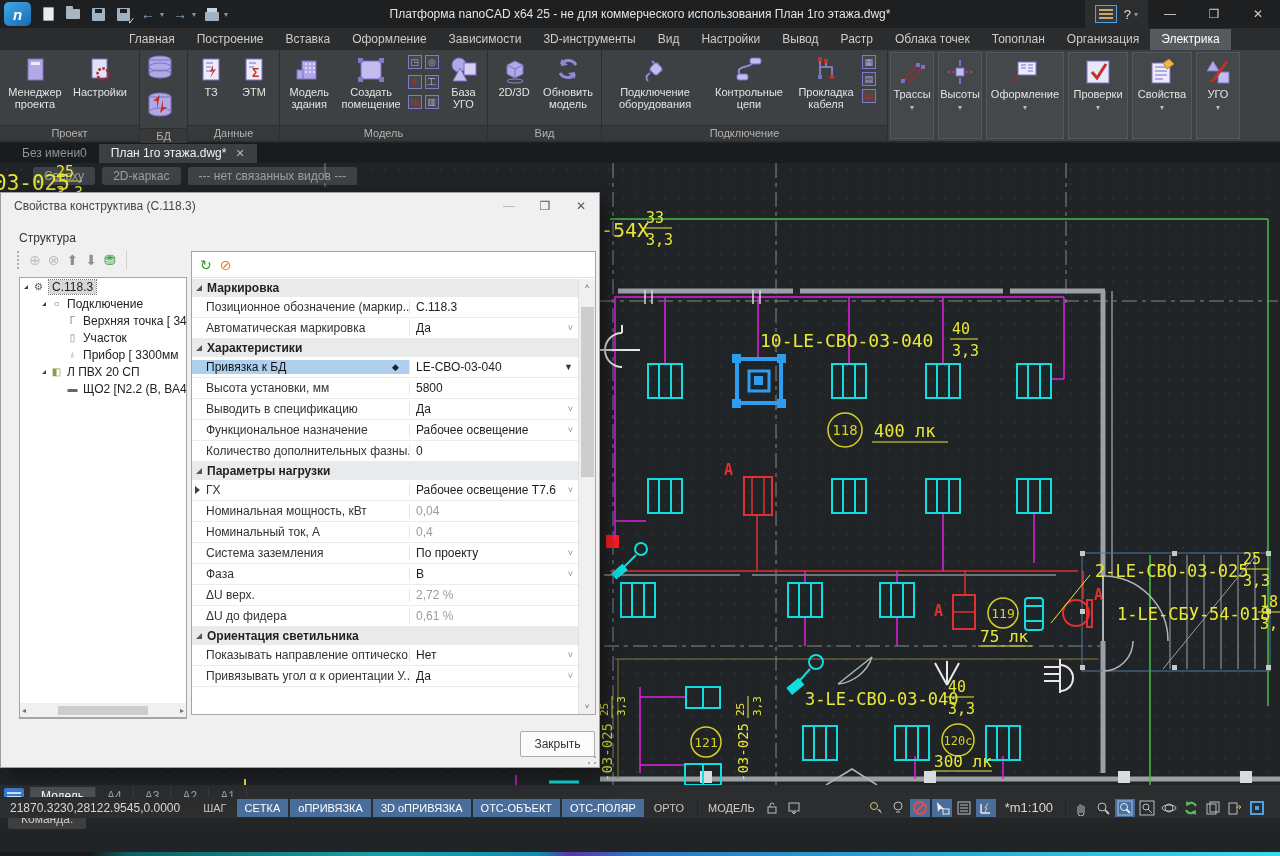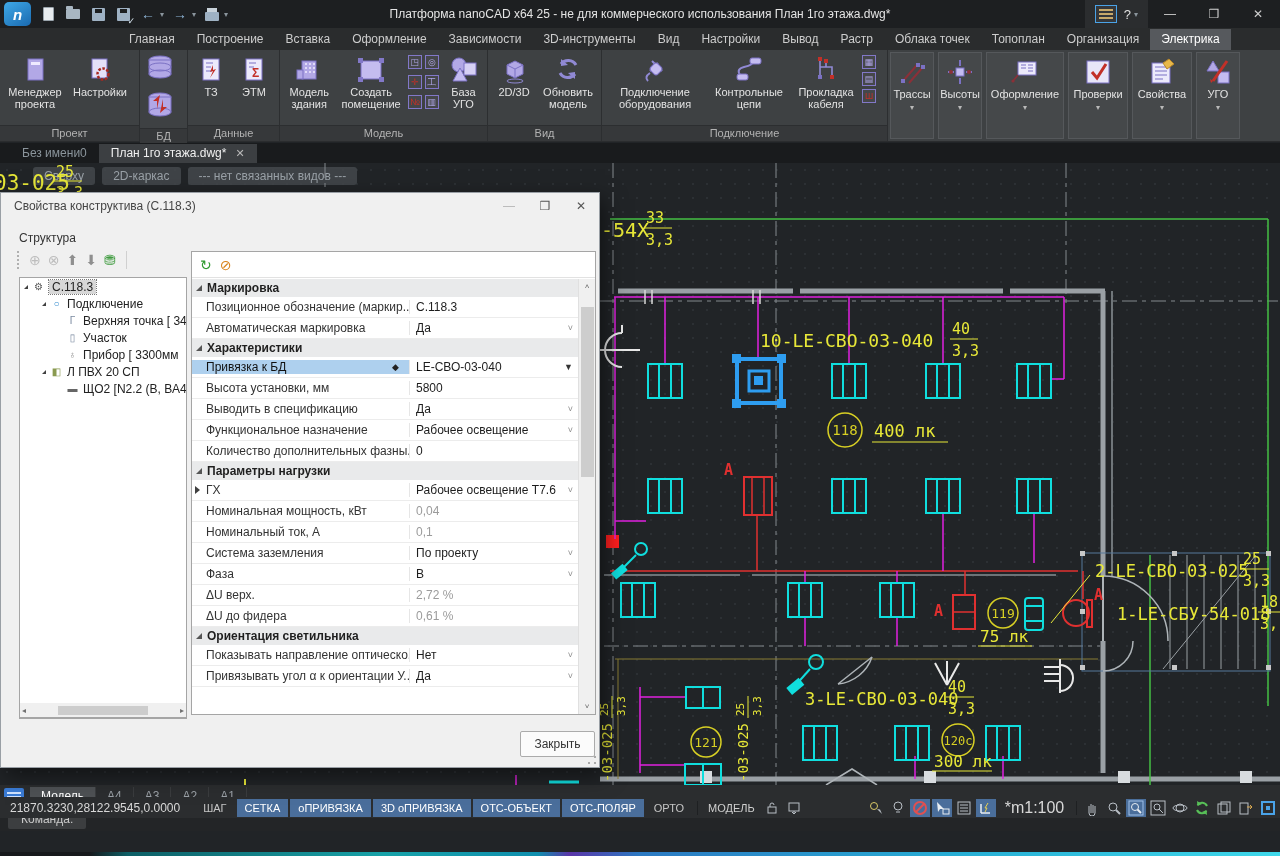--- a/index.html
+++ b/index.html
@@ -122,21 +122,21 @@
   .cmdrow { position:absolute; top:806px; left:0; width:1280px; height:25px; background:#232527; display:flex; align-items:center; }
   .cmdbox { margin-left:8px; background:#3c3e40; color:#c8c8c8; padding:3px 13px; font-size:12px; border-radius:2px; }
   .statusbar { position:absolute; top:797px; left:0; width:1280px; height:21px; background:#2b2d2f; display:flex; align-items:center; font-size:11px; color:#c6c6c6; }
   .coords { padding:0 14px 0 10px; font-size:12px; color:#d8d8d8; white-space:nowrap; }
   .stgl { padding:3px 8px; margin:0 1px; white-space:nowrap; }
   .stgl.on { background:#4a6e9b; color:#fff; }
   .ssep { width:1px; height:14px; background:#1e2022; margin:0 4px; }
   .smodel { padding:0 6px; color:#cfcfcf; }
   .sic18 { width:20px; height:18px; display:flex; align-items:center; justify-content:center; margin:0 1px; }
   .sic18.on { background:#4a6e9b; }
-  .sscale { padding:0 8px; color:#d8d8d8; font-size:16px; white-space:nowrap; }
+  .sscale { padding:0 8px; color:#d8d8d8; font-size:13px; white-space:nowrap; }
   .accent { position:absolute; top:852px; left:0; width:1280px; height:4px;
     background:linear-gradient(90deg,#17191c 0%,#17191c 7%,#0d5f66 10%,#17a2a8 30%,#0f8fae 42%,#5a35a8 44.5%,#2b79c2 50%,#27aed4 75%,#3fd8ea 100%); }
 </style>
 </head>
 <body>
 
 <div class="titlebar">
   <div class="logo">n</div>
   <div class="qat">
     <span class="qbtn">
@@ -844,21 +844,21 @@
           <div class="pg-label">ГХ</div>
           <div class="pg-val">Рабочее освещение Т7.6</div>
           <span class="caret">˅</span>
         </div>
       <div class="pg-row ro">
           <div class="pg-label">Номинальная мощность, кВт</div>
           <div class="pg-val">0,04</div>
         </div>
       <div class="pg-row ro">
           <div class="pg-label">Номинальный ток, А</div>
-          <div class="pg-val">0,1</div>
+          <div class="pg-val">0,4</div>
         </div>
       <div class="pg-row">
           <div class="pg-label">Система заземления</div>
           <div class="pg-val">По проекту</div>
           <span class="caret">˅</span>
         </div>
       <div class="pg-row">
           <div class="pg-label">Фаза</div>
           <div class="pg-val">В</div>
           <span class="caret">˅</span>

